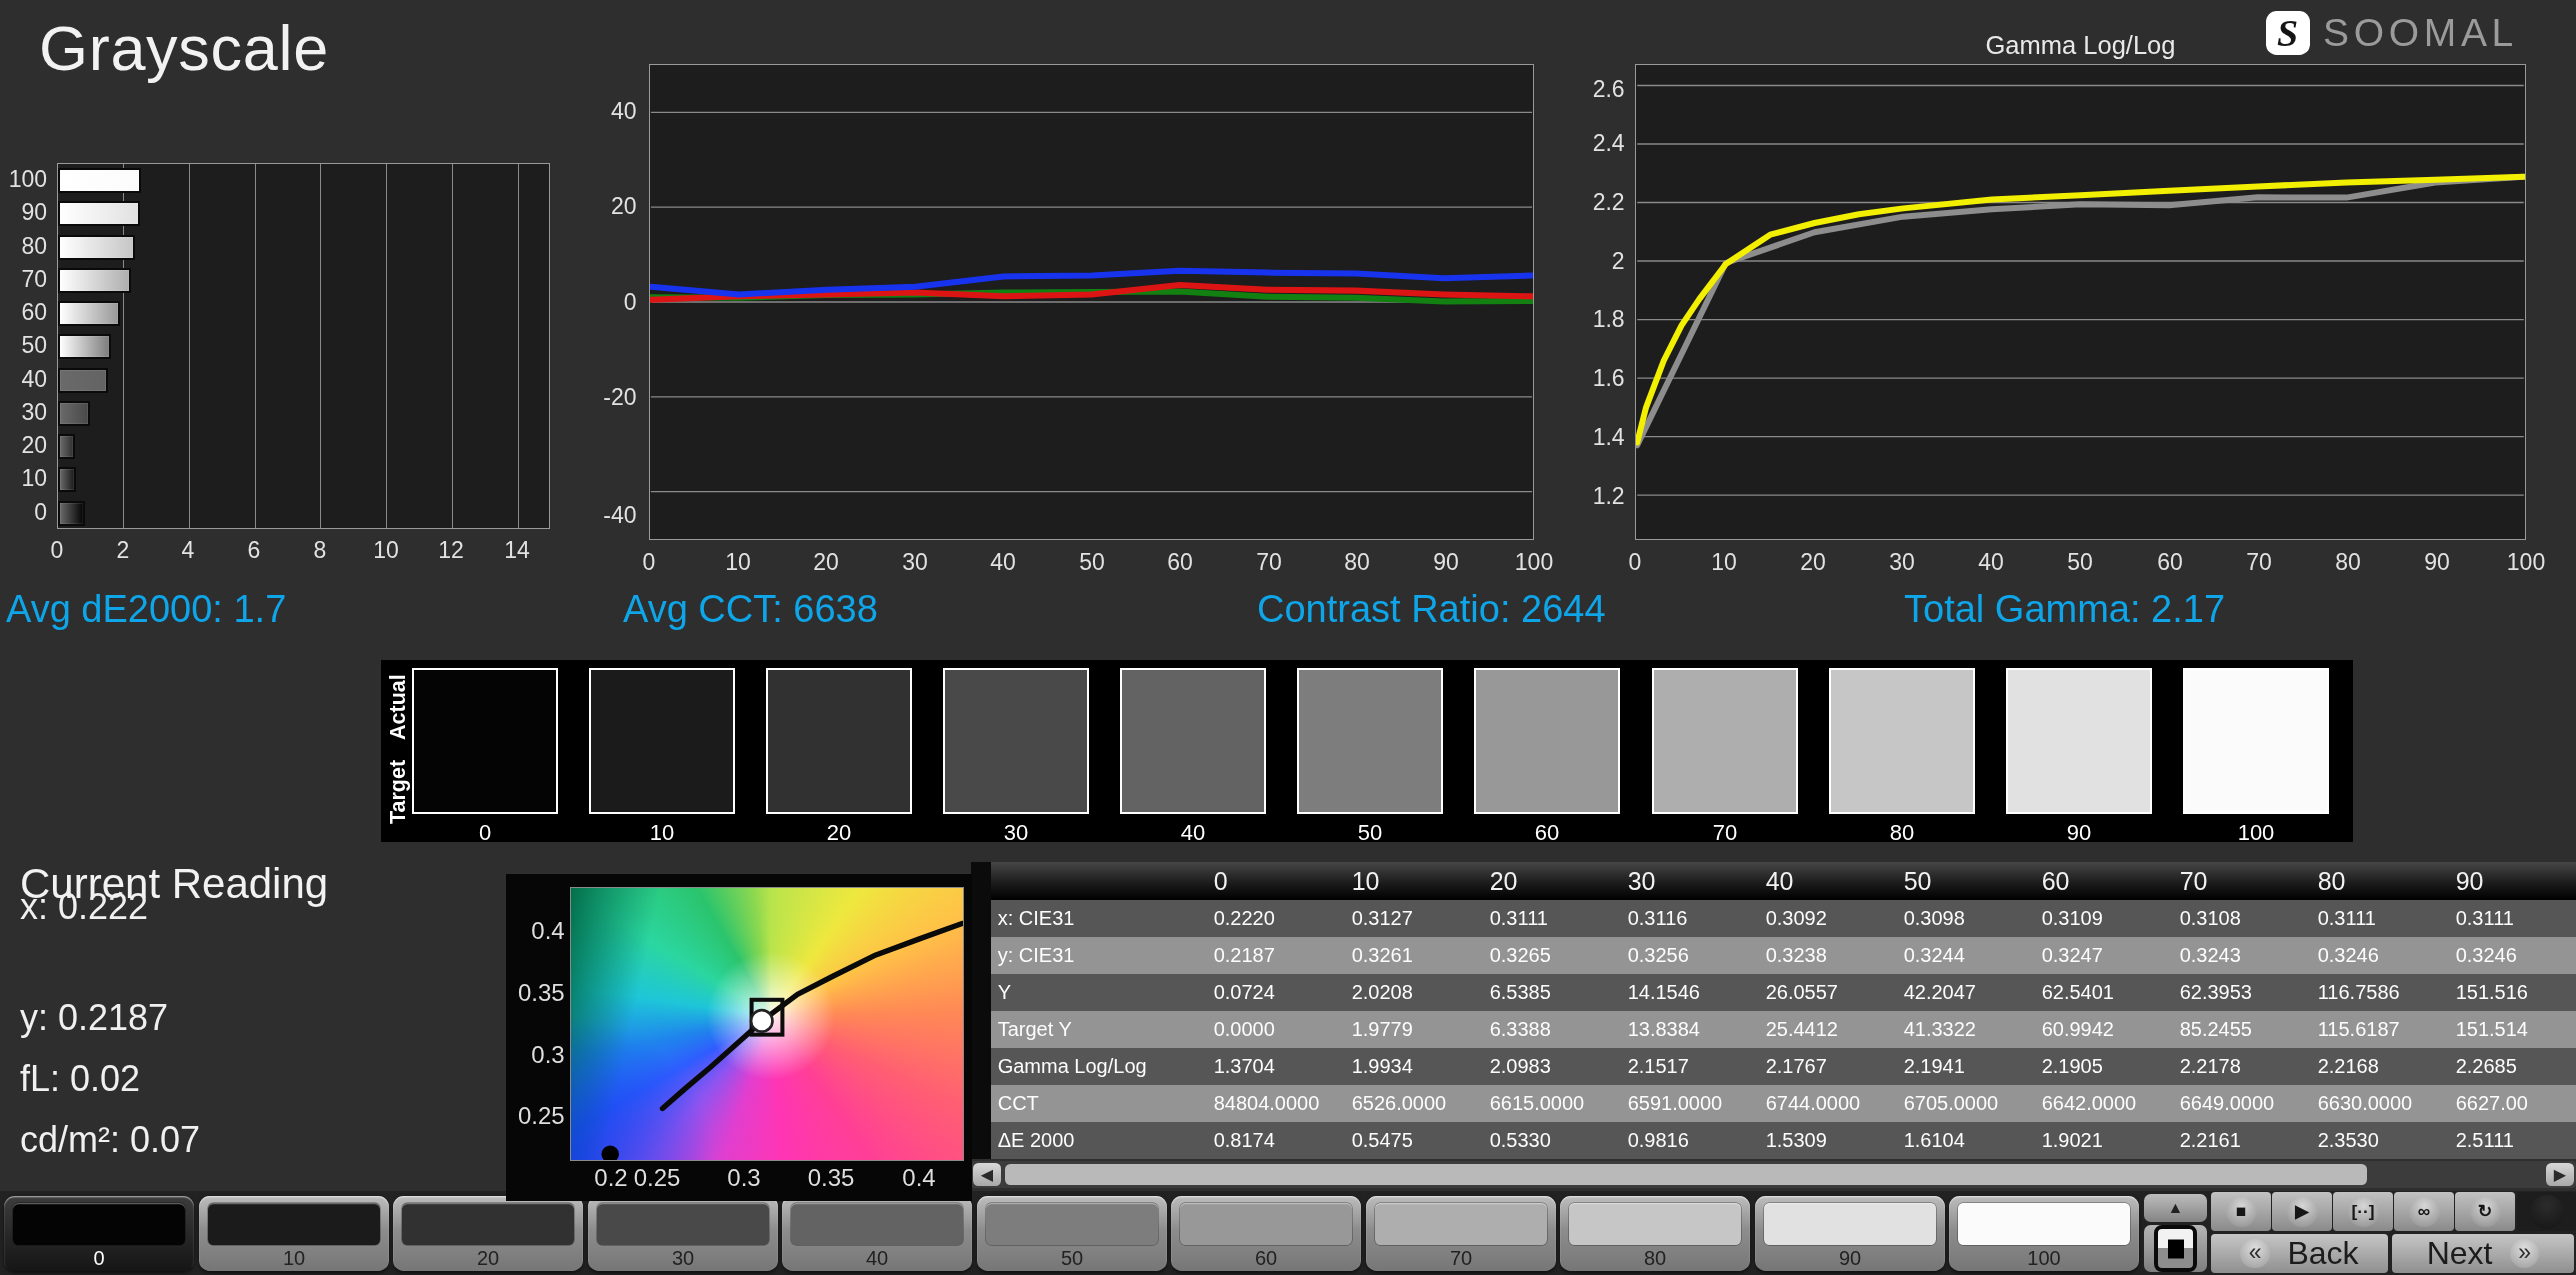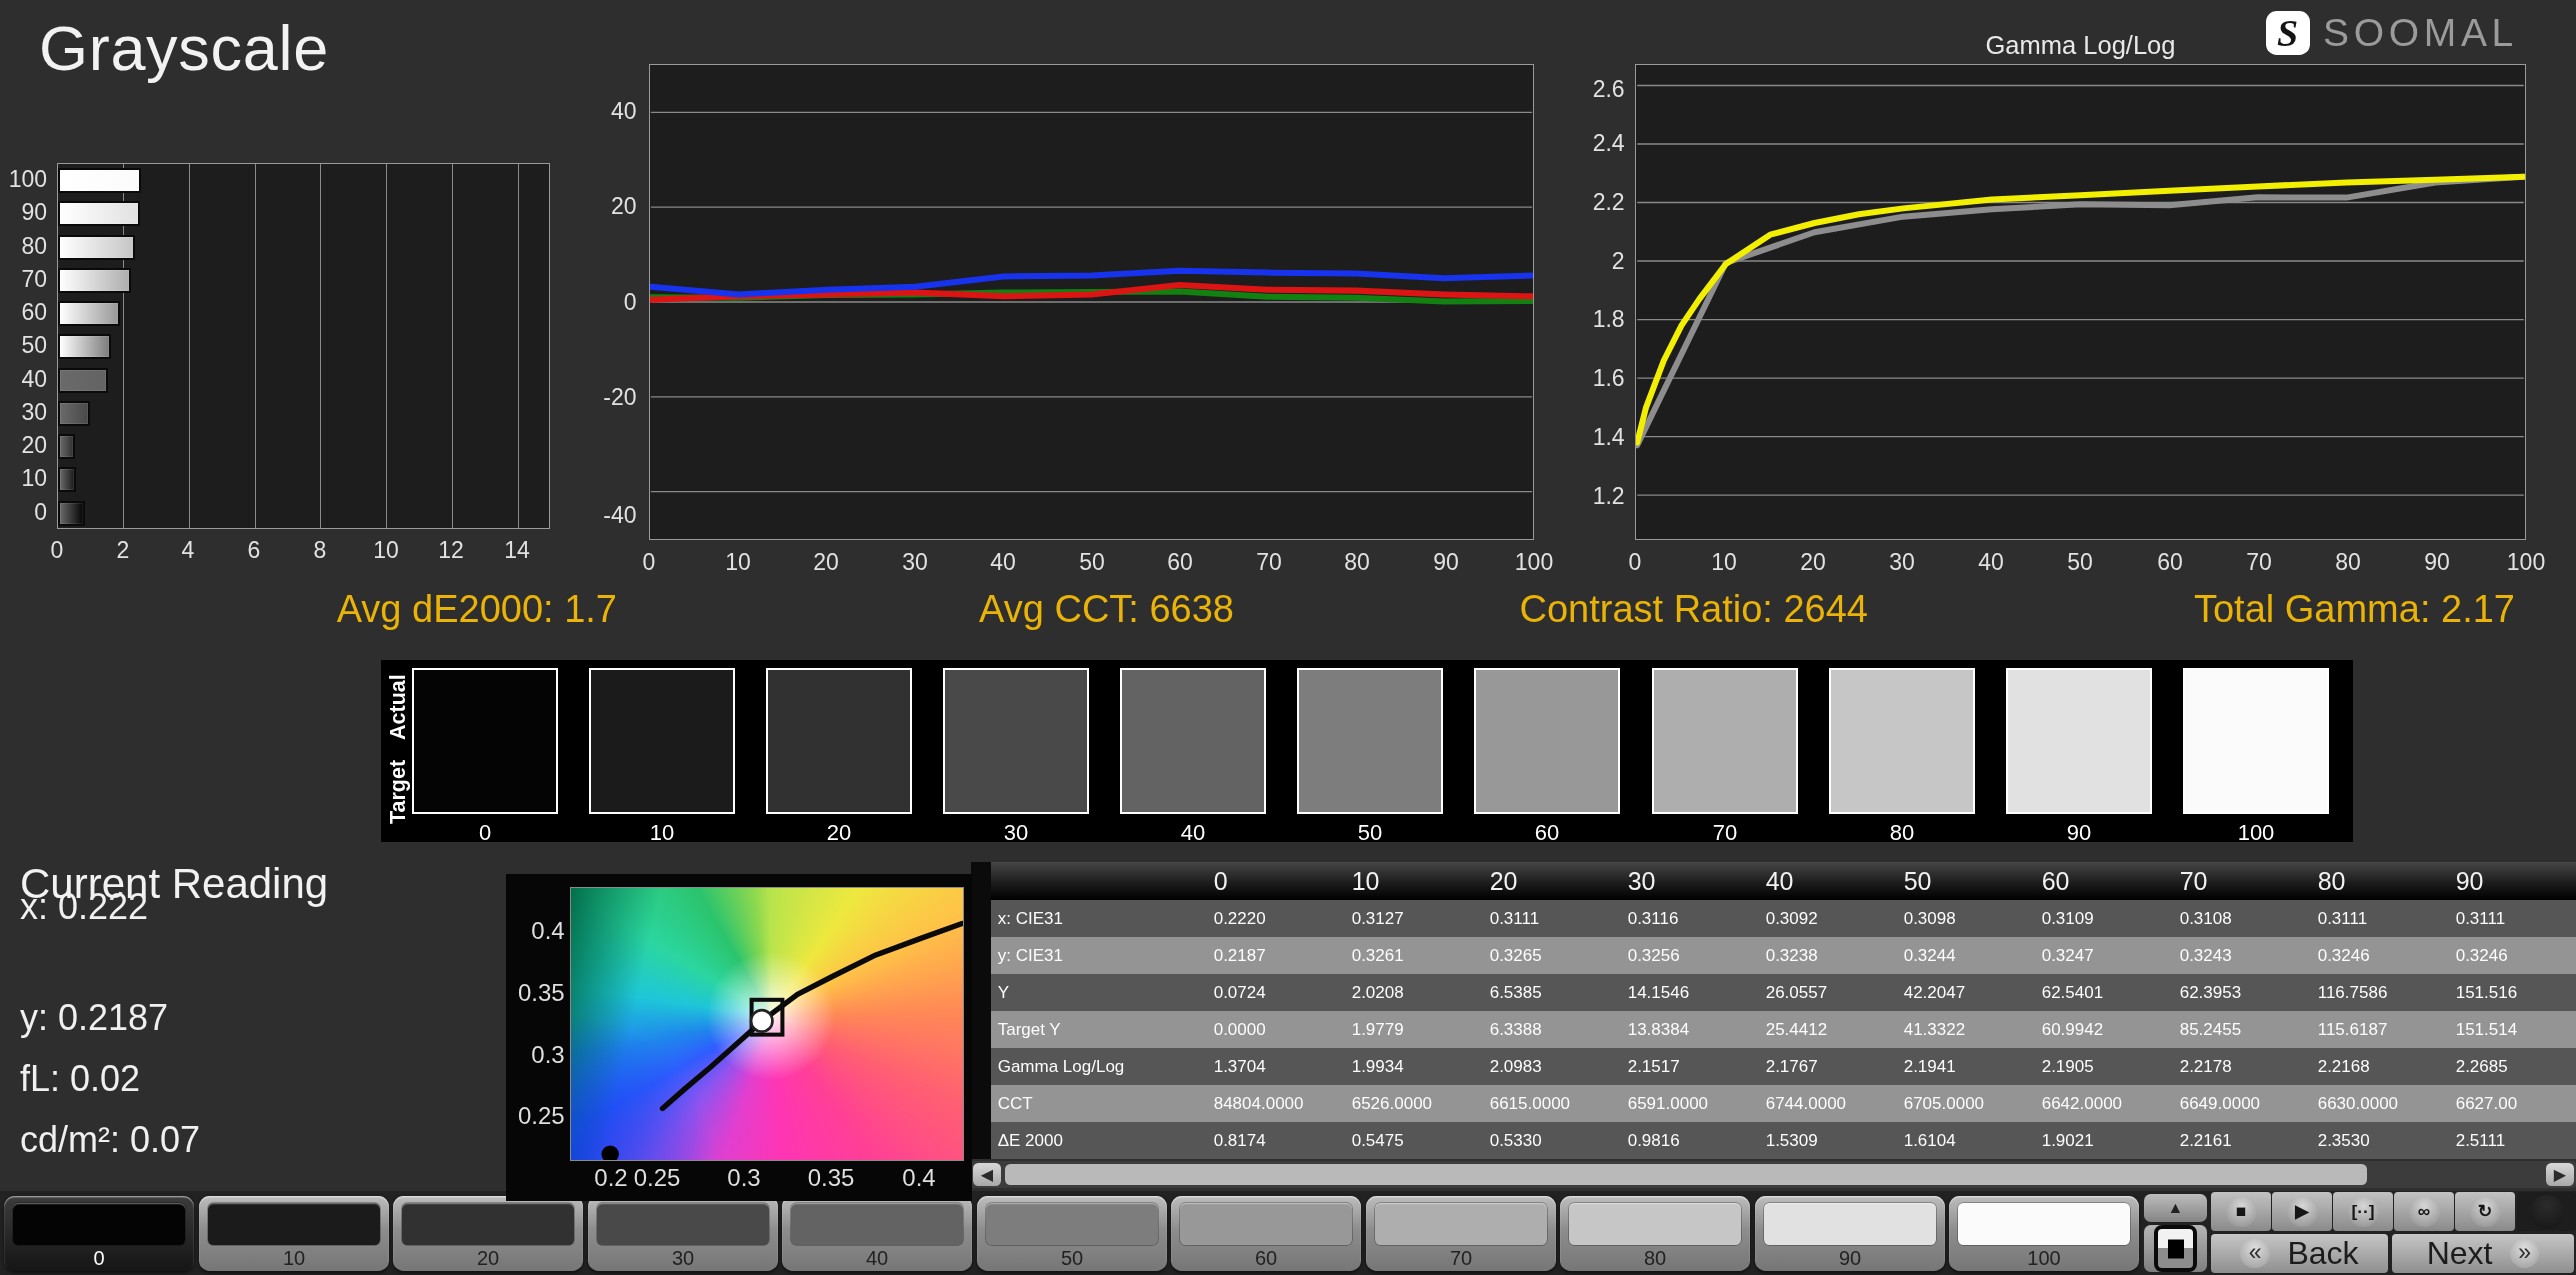--- a/index.html
+++ b/index.html
@@ -34,21 +34,21 @@
   #gamma-svg{position:absolute;left:1635px;top:64px;}
   svg.plot-bg{display:block;}
   #rgb-ylabels{position:absolute;left:580px;top:64px;width:62px;height:476px;}
   #rgb-ylabels .axis-label,#gamma-ylabels .axis-label{right:5.4px;text-align:right;}
   #rgb-xlabels{position:absolute;left:649px;top:549px;width:885px;height:31px;}
   #gamma-ylabels{position:absolute;left:1563px;top:64px;width:67px;height:476px;}
   #gamma-xlabels{position:absolute;left:1635px;top:549px;width:891px;height:31px;}
   #rgb-xlabels .axis-label,#gamma-xlabels .axis-label{transform:translateX(-50%);}
 
   
-  .stat{position:absolute;top:588px;width:617px;text-align:right;font-size:38px;color:#eab308;}
+  .stat{position:absolute;top:588px;width:617px;text-align:left;font-size:38px;color:#0ea5e9;margin-left:6px;}
 
   
   .gray-strip{position:absolute;left:381px;top:660px;width:1972px;height:182px;background:#000;}
   .rot-label{position:absolute;left:5.4px;writing-mode:vertical-rl;transform:rotate(180deg);
              font-size:21.5px;font-weight:bold;color:#fff;text-align:center;}
   .swatch{position:absolute;top:8px;width:146px;height:146px;border:2.7px solid #fff;box-sizing:border-box;}
   .swatch-label{position:absolute;top:160px;width:146px;text-align:center;font-size:22px;color:#fff;}
 
   
   .cur-title{position:absolute;left:20px;top:860px;font-size:42px;color:#f2f2f2;}
@@ -67,21 +67,21 @@
         #1f86ec 258deg,#1ec6d8 278deg,#2bd6a0 302deg,#2bc46d 330deg,#8cd84f 352deg,#b8e44c 360deg);}
   .cie-overlay{position:absolute;left:0;top:0;}
   .cie-ylabel{position:absolute;width:56px;text-align:right;font-size:24px;color:#dedede;}
   .cie-xlabel{position:absolute;top:290px;font-size:24px;color:#dedede;transform:translateX(-50%);}
 
   
   .table-panel{position:absolute;left:971px;top:862px;width:1605px;height:297px;border-left:20px solid #0b0b0b;box-sizing:border-box;}
   .thead{height:38px;display:grid;grid-template-columns:216px repeat(10,138px);align-items:center;
          background:linear-gradient(#464646,#1c1c1c 55%,#000);}
   .thead div{padding-left:6.7px;font-size:25px;color:#f2f2f2;}
-  .trow{height:37px;display:grid;grid-template-columns:216px repeat(10,138px);align-items:center;font-size:17px;color:#fdfdfd;overflow:hidden;}
+  .trow{height:37px;display:grid;grid-template-columns:216px repeat(10,138px);align-items:center;font-size:20px;color:#fdfdfd;overflow:hidden;}
   .trow:nth-child(odd){background:#565656;}
   .trow:nth-child(even){background:#949494;}
   .trow div{padding-left:6.7px;white-space:nowrap;overflow:hidden;}
   .tscroll{position:absolute;left:971px;top:1161px;width:1605px;height:27px;background:#3c3c3c;border-radius:4px;}
   .sarrow{position:absolute;top:2px;width:28px;height:23px;background:linear-gradient(#d8d8d8,#a8a8a8);
           border-radius:5.4px;display:flex;align-items:center;justify-content:center;font-size:16px;color:#2a2a2a;}
   .sthumb{position:absolute;left:34px;top:2.7px;width:1362px;height:21.5px;background:#b9b9b9;border-radius:5.4px;}
 
   
   .toolbar{position:absolute;left:0;top:1191px;width:2576px;height:85px;background:#222;}

